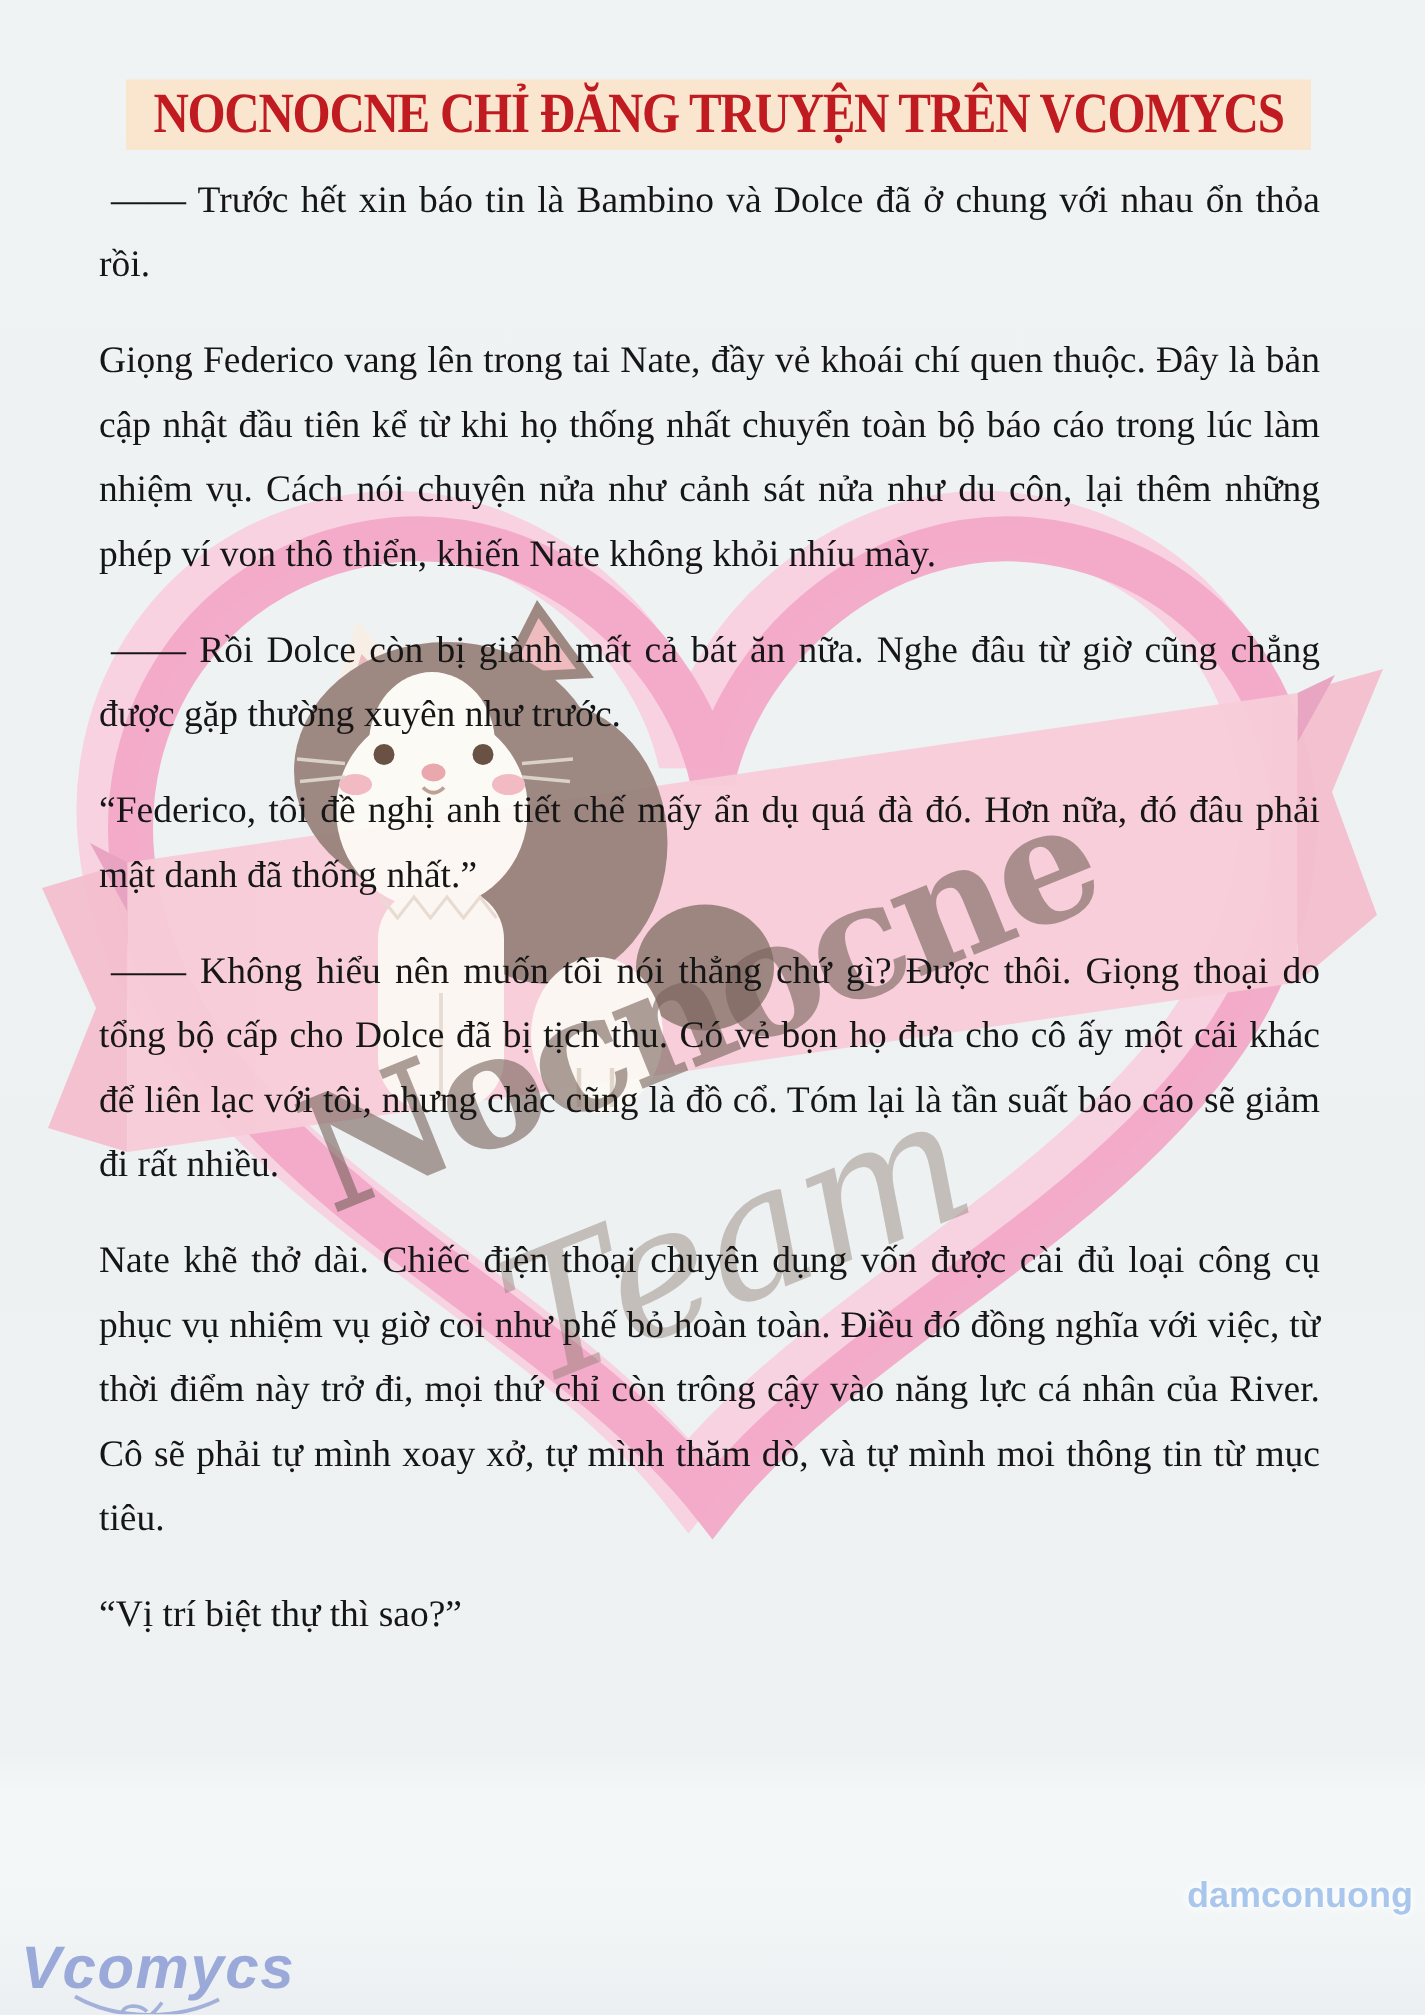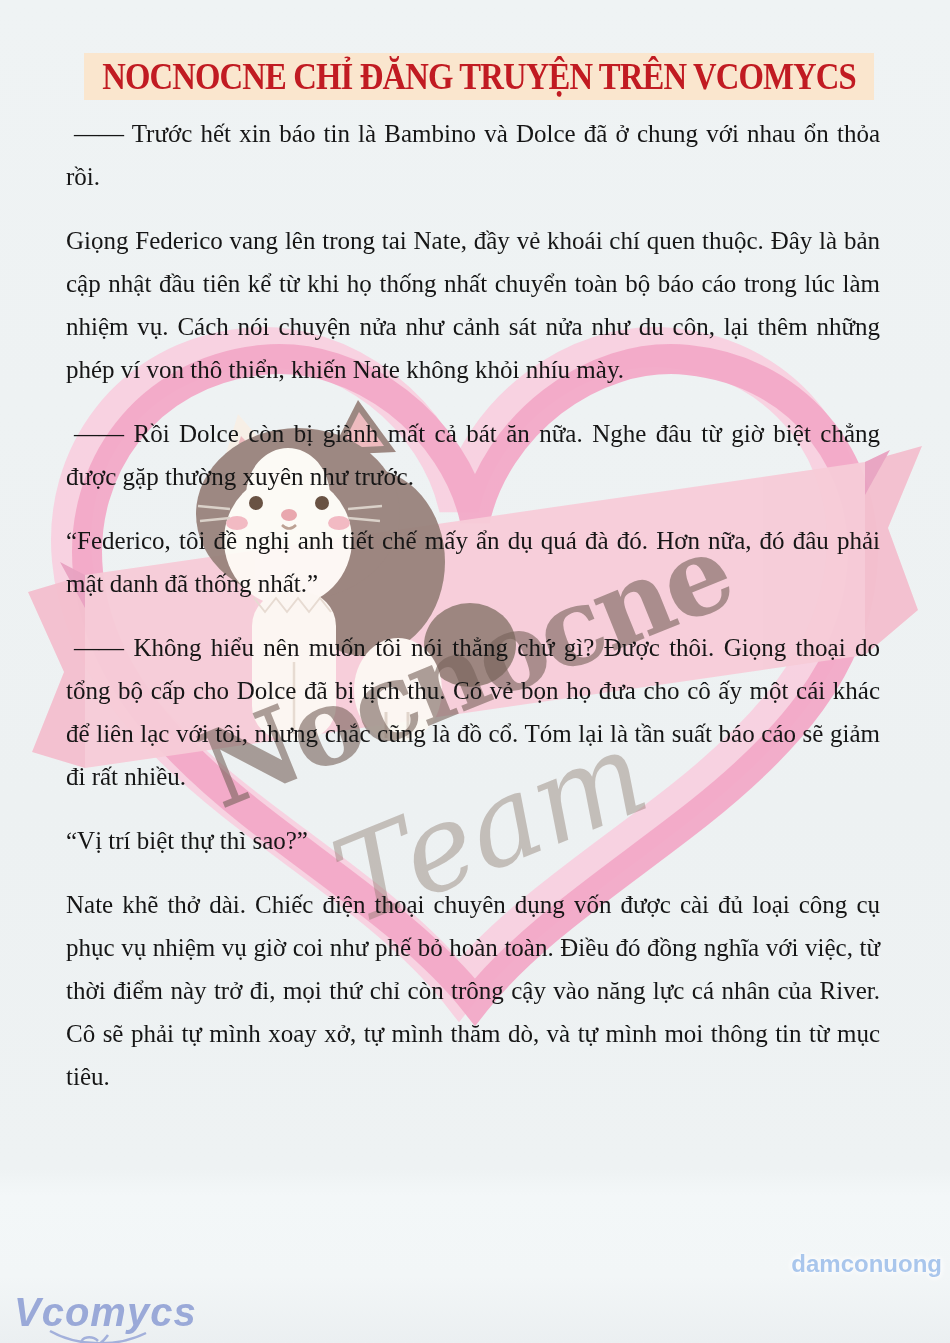--- a/index.html
+++ b/index.html
@@ -132,25 +132,25 @@
   <div class="wm-name">Nocnocne</div>
   <div class="wm-team">Team</div>
 
   <div class="header-banner">
     <span>NOCNOCNE CHỈ ĐĂNG TRUYỆN TRÊN VCOMYCS</span>
   </div>
 
   <div class="text-col">
     <p class="dialog">—— Trước hết xin báo tin là Bambino và Dolce đã ở chung với nhau ổn thỏa rồi.</p>
     <p>Giọng Federico vang lên trong tai Nate, đầy vẻ khoái chí quen thuộc. Đây là bản cập nhật đầu tiên kể từ khi họ thống nhất chuyển toàn bộ báo cáo trong lúc làm nhiệm vụ. Cách nói chuyện nửa như cảnh sát nửa như du côn, lại thêm những phép ví von thô thiển, khiến Nate không khỏi nhíu mày.</p>
-    <p class="dialog">—— Rồi Dolce còn bị giành mất cả bát ăn nữa. Nghe đâu từ giờ biệt chẳng được gặp thường xuyên như trước.</p>
+    <p class="dialog">—— Rồi Dolce còn bị giành mất cả bát ăn nữa. Nghe đâu từ giờ cũng chẳng được gặp thường xuyên như trước.</p>
     <p>“Federico, tôi đề nghị anh tiết chế mấy ẩn dụ quá đà đó. Hơn nữa, đó đâu phải mật danh đã thống nhất.”</p>
     <p class="dialog">—— Không hiểu nên muốn tôi nói thẳng chứ gì? Được thôi. Giọng thoại do tổng bộ cấp cho Dolce đã bị tịch thu. Có vẻ bọn họ đưa cho cô ấy một cái khác để liên lạc với tôi, nhưng chắc cũng là đồ cổ. Tóm lại là tần suất báo cáo sẽ giảm đi rất nhiều.</p>
+    <p>Nate khẽ thở dài. Chiếc điện thoại chuyên dụng vốn được cài đủ loại công cụ phục vụ nhiệm vụ giờ coi như phế bỏ hoàn toàn. Điều đó đồng nghĩa với việc, từ thời điểm này trở đi, mọi thứ chỉ còn trông cậy vào năng lực cá nhân của River. Cô sẽ phải tự mình xoay xở, tự mình thăm dò, và tự mình moi thông tin từ mục tiêu.</p>
     <p>“Vị trí biệt thự thì sao?”</p>
-    <p>Nate khẽ thở dài. Chiếc điện thoại chuyên dụng vốn được cài đủ loại công cụ phục vụ nhiệm vụ giờ coi như phế bỏ hoàn toàn. Điều đó đồng nghĩa với việc, từ thời điểm này trở đi, mọi thứ chỉ còn trông cậy vào năng lực cá nhân của River. Cô sẽ phải tự mình xoay xở, tự mình thăm dò, và tự mình moi thông tin từ mục tiêu.</p>
   </div>
 
   <div class="vcomycs">
     <span class="logo-text">Vcomycs</span>
     <svg width="120" height="22" viewBox="0 0 120 22">
       <path d="M2,4 C30,20 70,20 98,6 M60,8 C50,22 38,24 34,16 C32,10 44,8 50,14" fill="none" stroke="#93a3d6" stroke-width="2.5" opacity="0.9"></path>
     </svg>
   </div>
   <div class="damconuong">damconuong</div>
 

